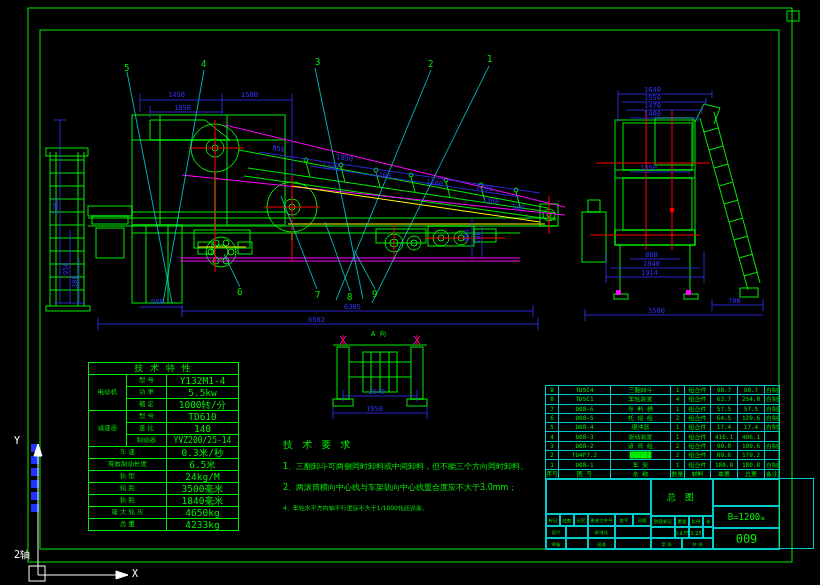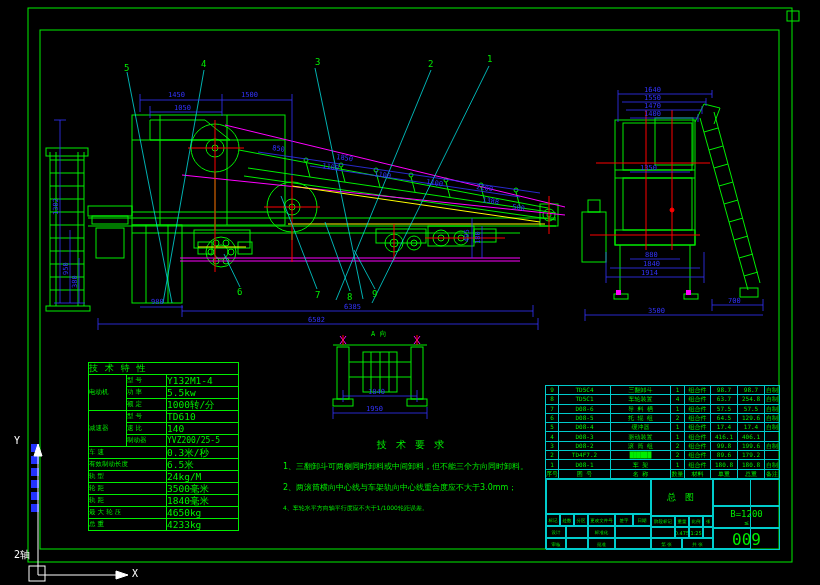--- a/index.html
+++ b/index.html
@@ -3,27 +3,27 @@
 <meta charset="utf-8">
 <style>
   html,body{margin:0;padding:0;background:#000;}
   body{width:820px;height:585px;position:relative;overflow:hidden;
        font-family:"DejaVu Sans",sans-serif;}
   .abs{position:absolute;}
   svg text{font-family:"DejaVu Sans Mono","DejaVu Sans",monospace;}
   
   .spec{border-collapse:collapse;table-layout:fixed;width:150px;}
   .spec td{border:1px solid #00ee00;color:#00ee00;padding:0;margin:0;
-           text-align:left;vertical-align:middle;overflow:hidden;white-space:nowrap;
+           text-align:center;vertical-align:middle;overflow:hidden;white-space:nowrap;
            height:11px;font-size:6.5px;line-height:1;}
   .spec td.val{font-family:"DejaVu Sans Mono",monospace;font-size:9.5px;}
   .spec td.big{font-size:9px;letter-spacing:2px;}
   
   .techreq{color:#00ee00;width:258px;}
-  .techreq .tr-title{text-align:center;font-size:10px;letter-spacing:3px;margin-bottom:3px;}
+  .techreq .tr-title{font-size:10px;letter-spacing:3px;margin-bottom:3px;}
   .techreq .tr-line{font-size:8px;line-height:13px;white-space:nowrap;margin-top:8px;}
   .techreq .tr-small{font-size:6px;line-height:11px;}
   
   .parts{border-collapse:collapse;table-layout:fixed;width:234px;}
   .parts td{border:1px solid #00cccc;color:#00ee00;padding:0;text-align:center;
             vertical-align:middle;overflow:hidden;white-space:nowrap;height:8.3px;
             font-size:6px;line-height:1;font-family:"DejaVu Sans Mono",monospace;}
   
   .tblock{border:1px solid #00cccc;box-sizing:border-box;}
   .tb-cell{position:absolute;border:1px solid #00cccc;box-sizing:border-box;
@@ -391,21 +391,21 @@
     <td rowspan="3">减速器</td>
     <td>型  号</td>
     <td class="val">TD610</td>
   </tr>
   <tr>
         <td>速  比</td>
       <td class="val">140</td>
       </tr>
   <tr>
         <td>制动器</td>
-      <td class="val" style="font-size:8px">YVZ200/25-5</td>
+      <td class="val" style="font-size:8px">YVZ200/25-14</td>
       </tr>
   <tr>
         <td colspan="2">车    速</td>
       <td class="val">0.3米/秒</td>
       </tr>
   <tr>
         <td colspan="2">有效制动长度</td>
       <td class="val">6.5米</td>
       </tr>
   <tr>
@@ -550,21 +550,21 @@
         <td>名  称</td>
         <td>数量</td>
         <td>材料</td>
         <td>单重</td>
         <td>总重</td>
         <td>备注</td>
       </tr>
     </tbody>
 </table>
 
-<div class="abs tblock" style="left:545px;top:478px;width:206px;height:71px;">
+<div class="abs tblock" style="left:545px;top:478px;width:269px;height:71px;">
 
   <div class="tb-cell" style="left:0;top:0;width:105px;height:35px;"></div>
   <div class="tb-cell tiny" style="left:0;top:35px;width:14px;height:12px;">标记</div>
   <div class="tb-cell tiny" style="left:14px;top:35px;width:14px;height:12px;">处数</div>
   <div class="tb-cell tiny" style="left:28px;top:35px;width:14px;height:12px;">分区</div>
   <div class="tb-cell tiny" style="left:42px;top:35px;width:27px;height:12px;">更改文件号</div>
   <div class="tb-cell tiny" style="left:69px;top:35px;width:18px;height:12px;">签字</div>
   <div class="tb-cell tiny" style="left:87px;top:35px;width:18px;height:12px;">日期</div>
   <div class="tb-cell tiny" style="left:0;top:47px;width:20px;height:12px;">设计</div>
   <div class="tb-cell" style="left:20px;top:47px;width:22px;height:12px;"></div>
@@ -581,18 +581,18 @@
   <div class="tb-cell tiny" style="left:143px;top:37px;width:14px;height:11px;">比例</div>
   <div class="tb-cell tiny" style="left:157px;top:37px;width:10px;height:11px;">张</div>
   <div class="tb-cell" style="left:105px;top:48px;width:24px;height:11px;"></div>
   <div class="tb-cell" style="left:129px;top:48px;width:14px;height:11px;font-size:5px;">0.475</div>
   <div class="tb-cell" style="left:143px;top:48px;width:14px;height:11px;font-size:5px;">1:25</div>
   <div class="tb-cell" style="left:157px;top:48px;width:10px;height:11px;"></div>
   <div class="tb-cell tiny" style="left:105px;top:59px;width:31px;height:12px;">第 张</div>
   <div class="tb-cell tiny" style="left:136px;top:59px;width:31px;height:12px;">共 张</div>
 
   <div class="tb-cell" style="left:167px;top:0;width:67px;height:27px;"></div>
-  <div class="tb-cell" style="left:167px;top:27px;width:67px;height:22px;flex-direction:column;">
+  <div class="tb-cell" style="left:167px;top:27px;width:67px;height:22px;flex-direction:row;">
     <span style="font-size:9px;font-family:'DejaVu Sans Mono',monospace;">B=1200</span>
     <span style="font-size:6px;">≤</span>
   </div>
-  <div class="tb-cell" style="left:167px;top:49px;width:67px;height:22px;font-size:16px;font-family:'DejaVu Sans Mono',monospace;">009</div>
+  <div class="tb-cell" style="left:167px;top:49px;width:67px;height:22px;font-size:12px;font-family:'DejaVu Sans Mono',monospace;">009</div>
 </div>
 
 </body></html>

